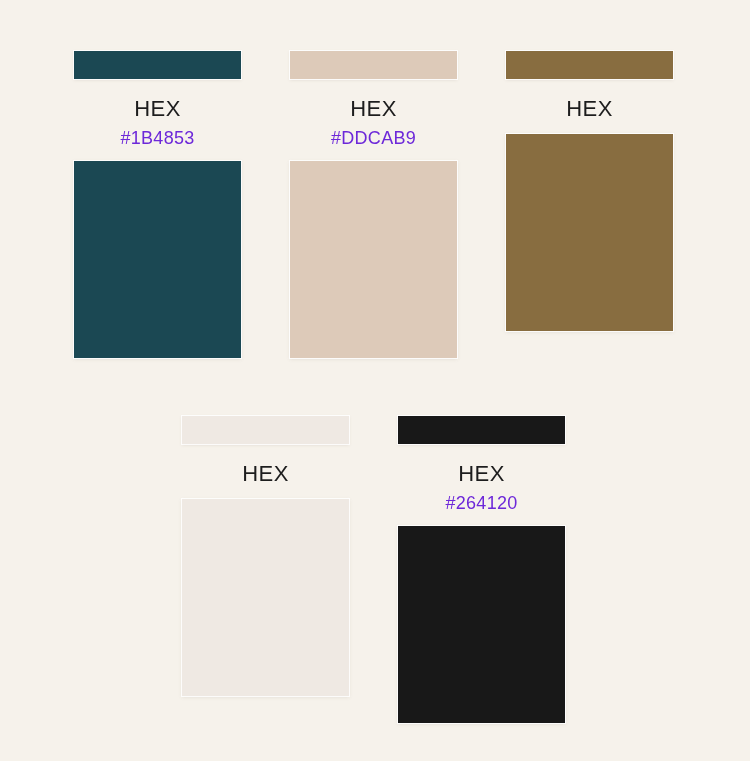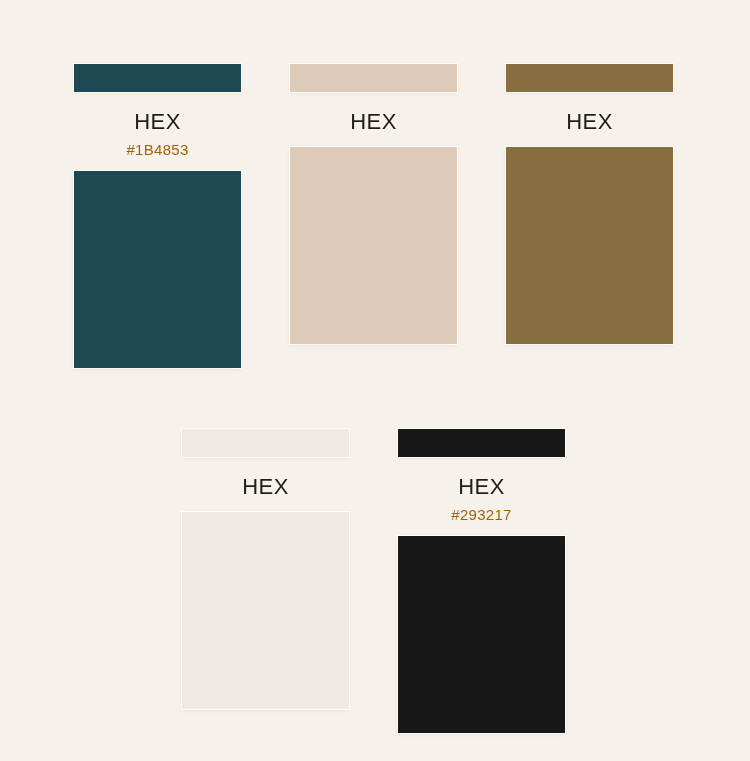--- a/index.html
+++ b/index.html
@@ -12,21 +12,20 @@
     height: 761px;
     background: #F6F2EB;
     font-family: "Liberation Sans", sans-serif;
     overflow: hidden;
     position: relative;
   }
 
   #palette-root {
     position: absolute;
     inset: 0;
-    margin-top: 13px;
   }
 
   
   .swatch-col {
     position: absolute;
     width: 167px;
     display: flex;
     flex-direction: column;
     align-items: center;
   }
@@ -47,25 +46,25 @@
 
   .hex-word {
     font-size: 22px;
     line-height: 1;
     letter-spacing: 0.5px;
     margin-top: 19px;
     color: #1d1d1d;
   }
 
   .hex-code {
-    font-size: 15px;
+    font-size: 18px;
     line-height: 1;
     letter-spacing: 0.3px;
     margin-top: 9px;
-    color: #a16207;
+    color: #6d28d9;
   }
 
   
   .swatch-block {
     width: 167px;
     height: 197px;
     margin-top: 14px;
     box-shadow: 0 0 0 1px rgba(255,255,255,0.85),
                 0 1px 4px rgba(120,110,95,0.16);
   }
@@ -91,20 +90,21 @@
       <div class="hex-word">HEX</div>
       <div class="hex-code">#1B4853</div>
     </div>
     <div class="swatch-block" style="background:#1B4853;"></div>
   </div>
 
   <div class="swatch-col row-top col-2">
     <div class="swatch-bar" style="background:#DDCAB9;"></div>
     <div class="swatch-labels">
       <div class="hex-word">HEX</div>
+      <div class="hex-code">#DDCAB9</div>
     </div>
     <div class="swatch-block" style="background:#DDCAB9;"></div>
   </div>
 
   <div class="swatch-col row-top col-3">
     <div class="swatch-bar" style="background:#886D40;"></div>
     <div class="swatch-labels">
       <div class="hex-word">HEX</div>
     </div>
     <div class="swatch-block" style="background:#886D40;"></div>
@@ -115,18 +115,18 @@
     <div class="swatch-labels">
       <div class="hex-word">HEX</div>
     </div>
     <div class="swatch-block" style="background:#EFE9E3;"></div>
   </div>
 
   <div class="swatch-col row-bot col-5">
     <div class="swatch-bar" style="background:#181818;"></div>
     <div class="swatch-labels">
       <div class="hex-word">HEX</div>
-      <div class="hex-code">#293217</div>
+      <div class="hex-code">#264120</div>
     </div>
     <div class="swatch-block" style="background:#181818;"></div>
   </div>
 
 </div>
 
 </body></html>

